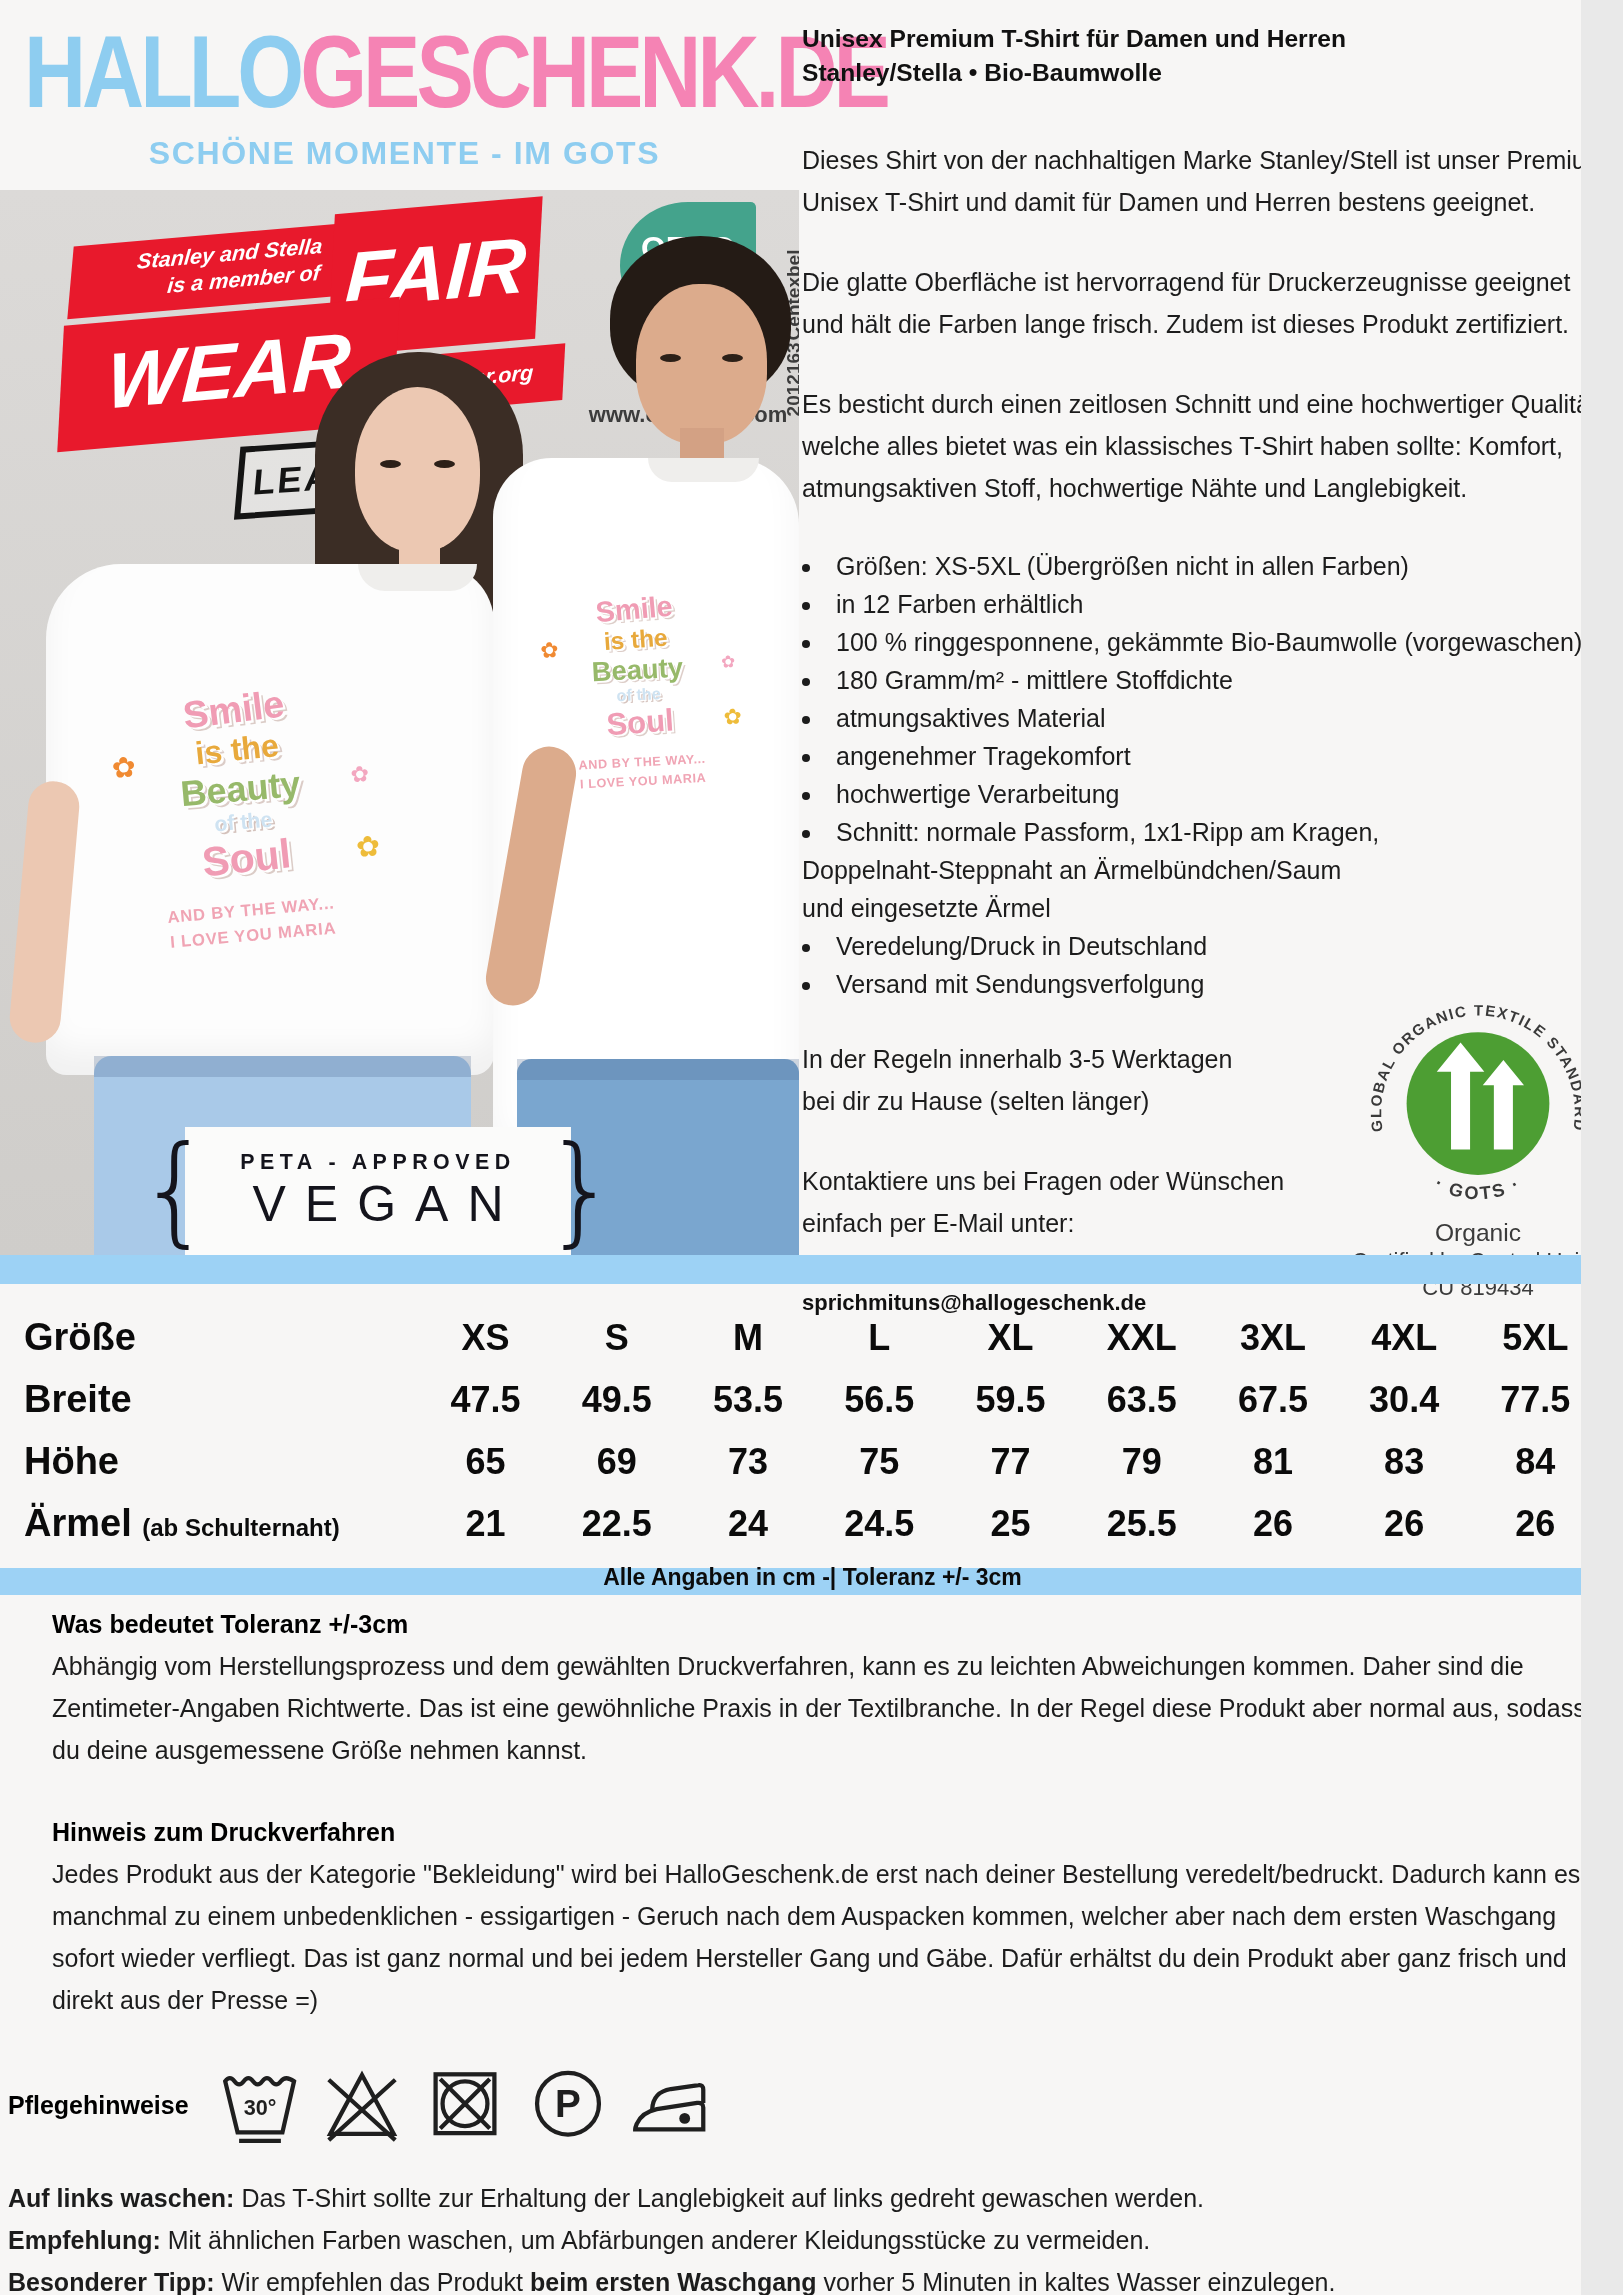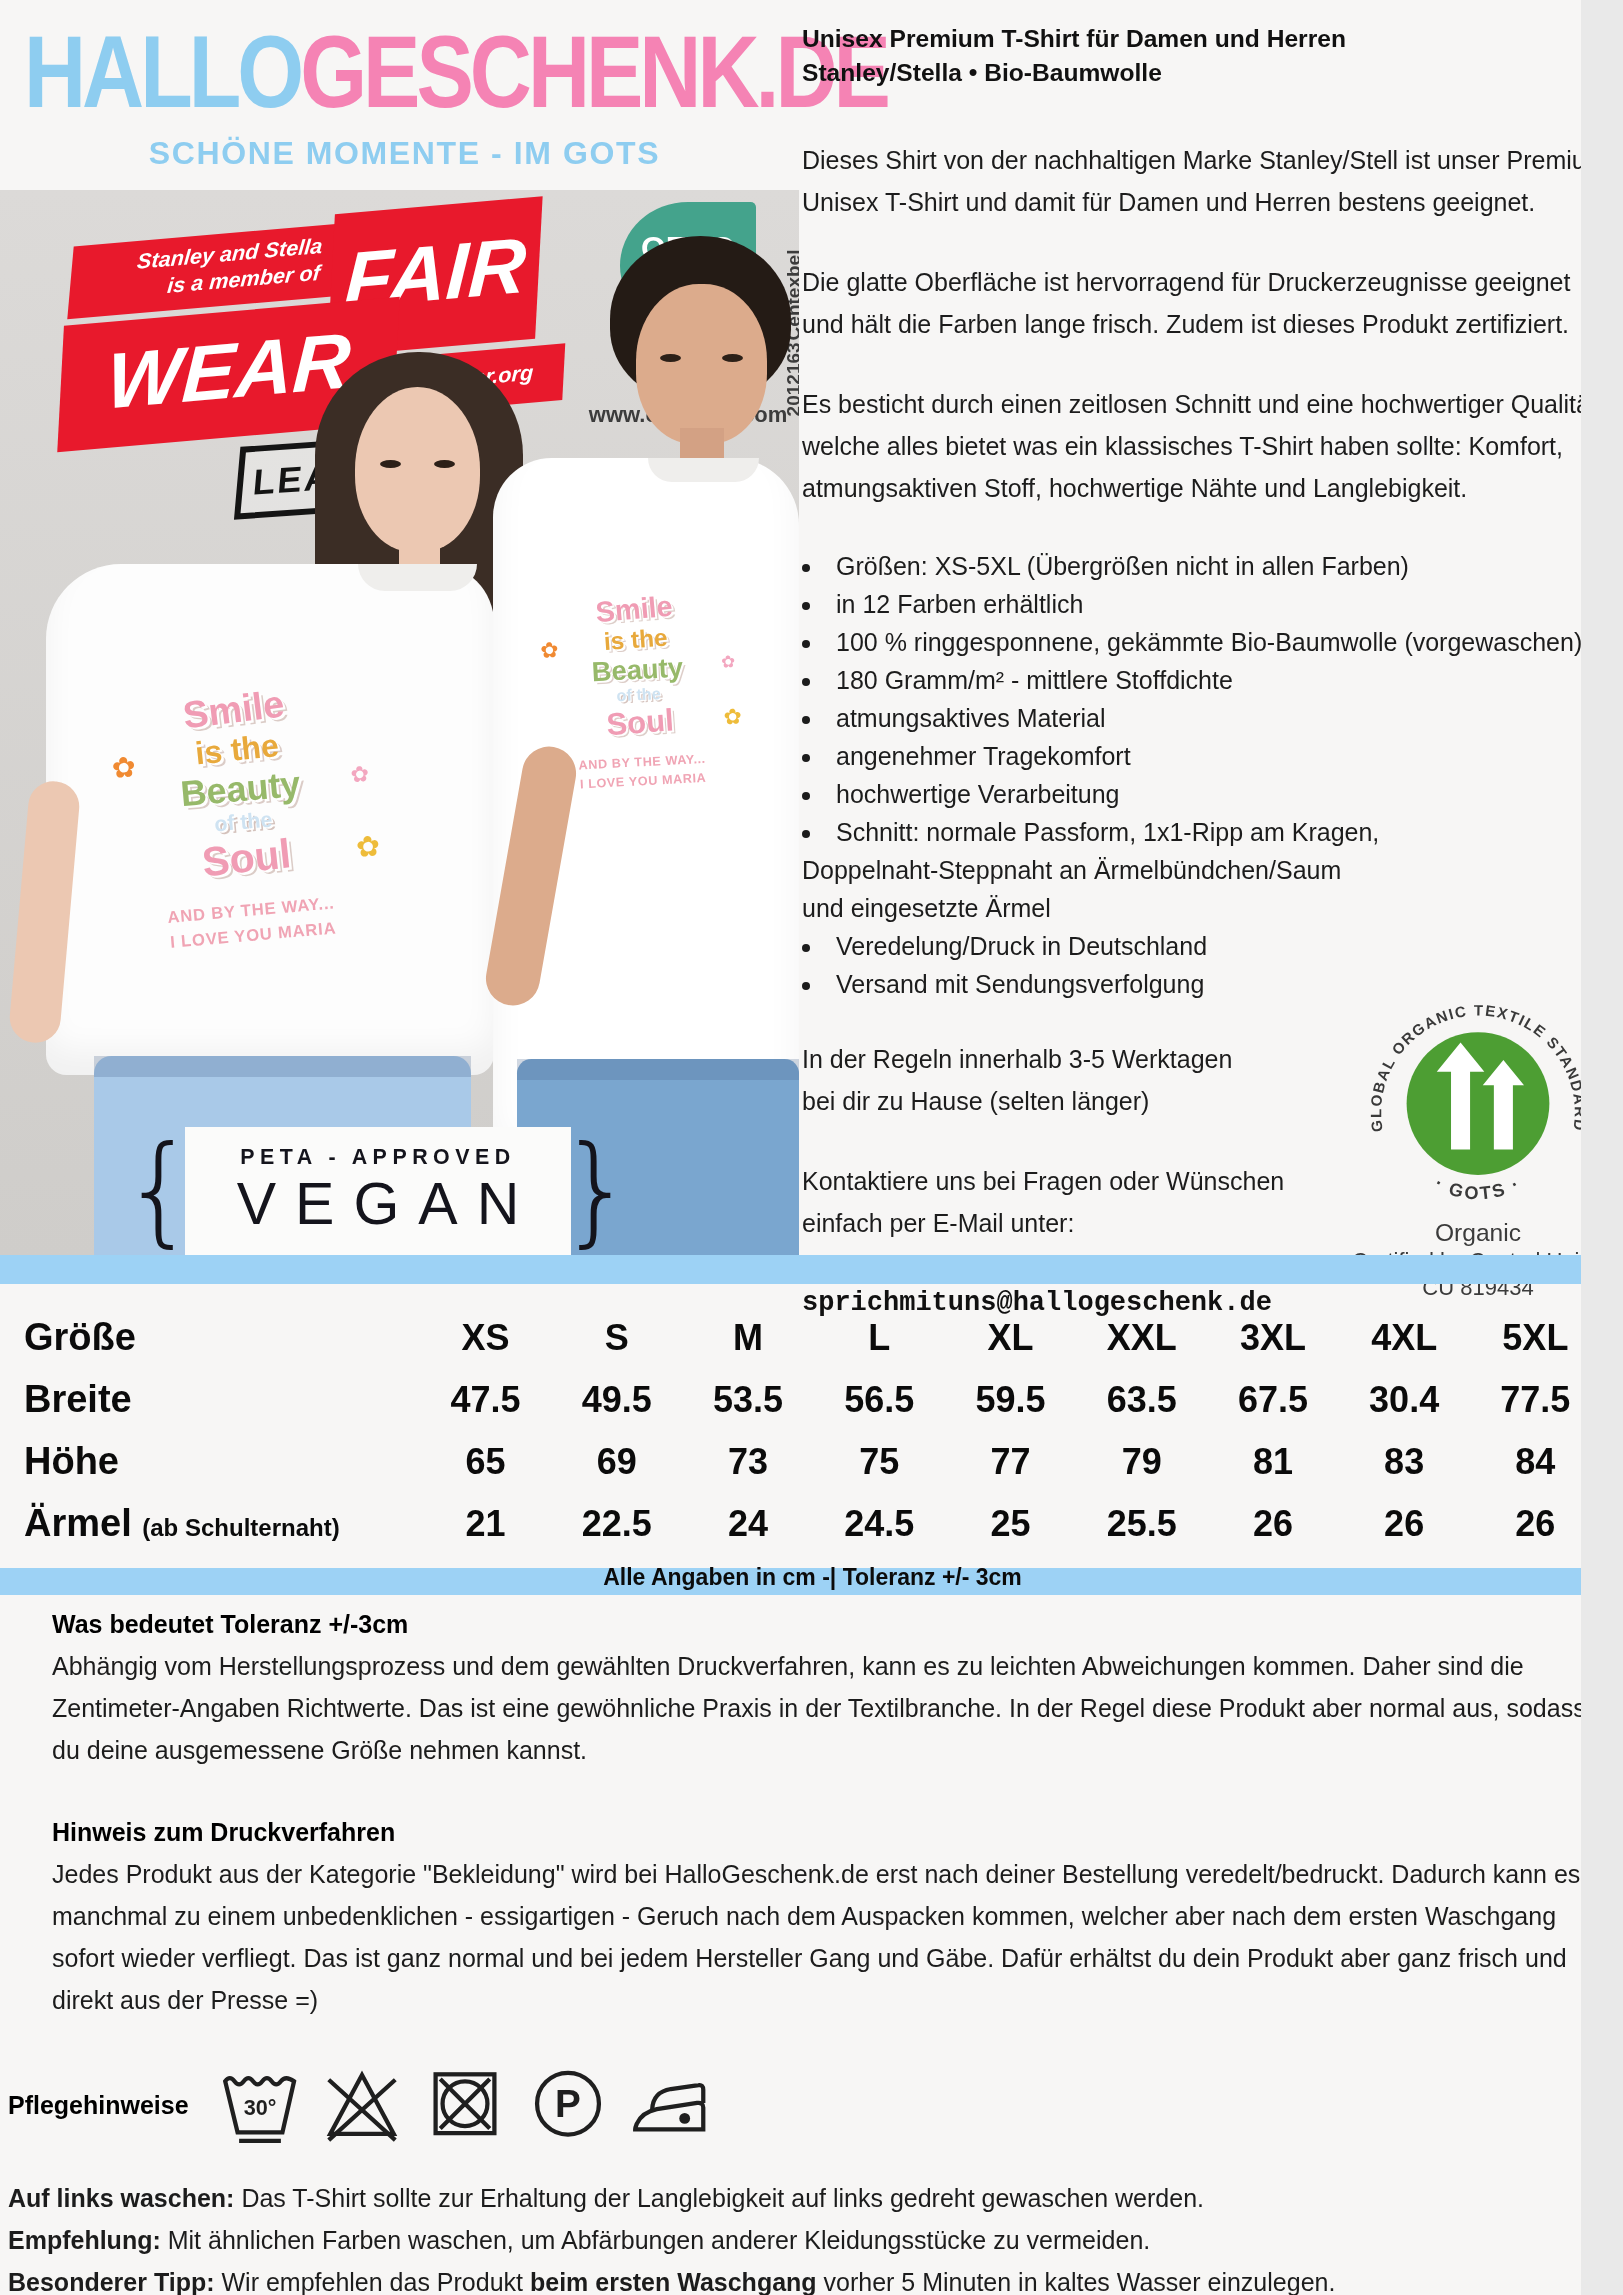--- a/index.html
+++ b/index.html
@@ -67,28 +67,28 @@
   .fl-pk { color:#f3a7c0; right:-6.3px; top:86px; font-size:22px; }
   .fl-ye { color:#eebc3a; right:-11px; top:155px; }
   .w-print { left:120px; top:498px; }
   .m-print-wrap { left:545px; top:403px; width:198px; transform:scale(0.76); transform-origin:top left; }
 
   
   .peta { left:185px; top:937px; width:386px; height:128px; background:#fbfbfa; display:flex; align-items:center; justify-content:center; gap:20.6px; color:#14141c; }
   .peta-brace { font-family:"DejaVu Sans", sans-serif; font-size:119px; font-weight:300; line-height:0.85; }
   .peta-mid { text-align:center; }
   .peta-l1 { font-weight:800; font-size:21.4px; letter-spacing:5.5px; }
-  .peta-l2 { margin-top:0; font-weight:400; font-size:59px; letter-spacing:19px; text-indent:19px; }
+  .peta-l2 { margin-top:0; font-weight:400; font-size:50px; letter-spacing:19px; text-indent:19px; }
 
   
   .rcol { left:802px; top:139px; width:816px; font-size:25px; line-height:42px; color:#1c1c1c; }
   .rcol p { margin-bottom:38px; white-space:pre-line; }
   .rcol ul { list-style:disc inside; margin-bottom:35px; }
   .rcol li { white-space:pre-line; line-height:38px; }
-  .email { font-weight:800; font-size:27px; color:#111;font-family:Liberation Mono, monospace; }
+  .email { font-weight:800; font-size:22px; color:#111; }
 
   
   .gots { left:1347px; top:983px; width:262px; text-align:center; color:#3b3b3b; }
   .gots-cap1 { font-size:24.6px; margin-top:-4.8px; }
   .gots-cap { font-size:22px; line-height:27px; }
 
   
   .band { left:0; width:1623px; background:#9dd2f5; }
 
   

